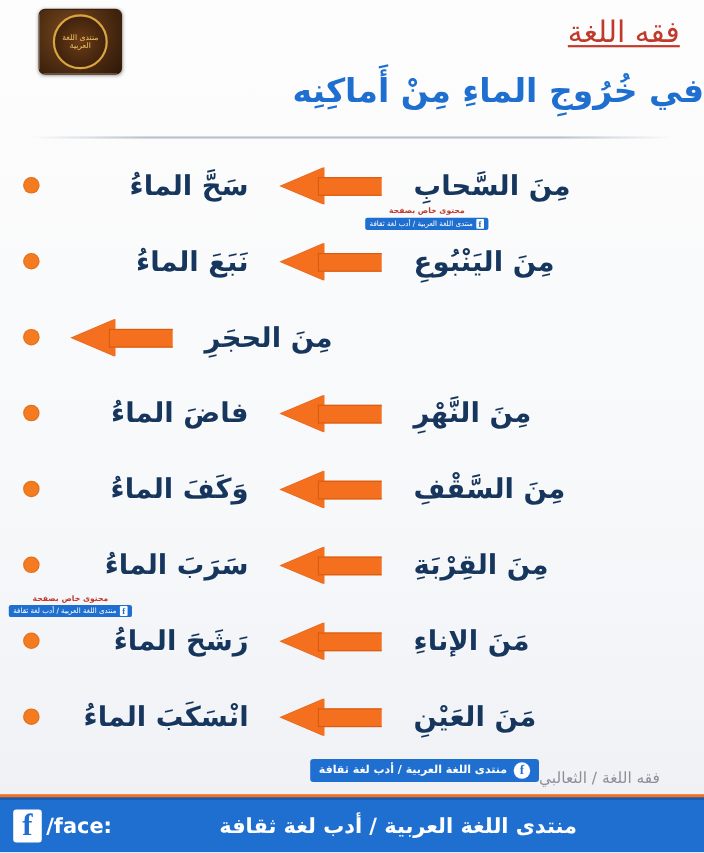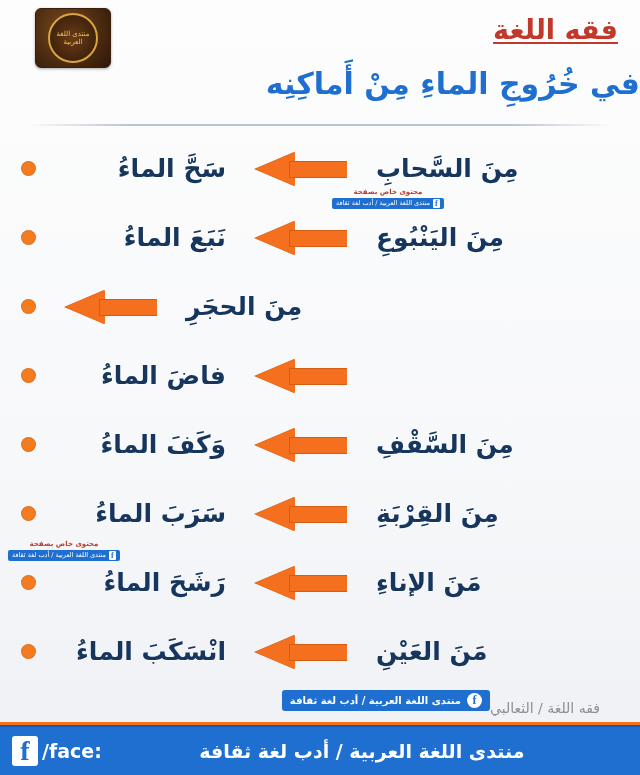--- a/index.html
+++ b/index.html
@@ -62,21 +62,21 @@
     font-family: "DejaVu Sans", sans-serif;
     direction: rtl;
     padding: 0 2px;
   }
   .title-main {
     position: absolute;
     top: 14px;
     right: 22px;
     color: #c0392b;
     font-size: 27px;
-    font-weight: bold;
+    font-weight: normal;
     direction: rtl;
     letter-spacing: 0;
     text-shadow: 0 1px 0 rgba(255,255,255,.6);
   }
   .title-main u {
     text-decoration-color: #c0392b;
     text-underline-offset: 3px;
   }
   .title-sub {
     position: absolute;
@@ -374,20 +374,21 @@
 
     <div class="row">
       <span class="bullet"></span>
       <span class="phrase-right">فاضَ الماءُ</span>
       <span class="arrow-wrap">
         <span class="arrow">
           <span class="head"></span>
           <span class="shaft"></span>
         </span>
       </span>
+      <span class="phrase-left">مِنَ النَّهْرِ</span>
     </div>
 
     <div class="row">
       <span class="bullet"></span>
       <span class="phrase-right">وَكَفَ الماءُ</span>
       <span class="arrow-wrap">
         <span class="arrow">
           <span class="head"></span>
           <span class="shaft"></span>
         </span>

